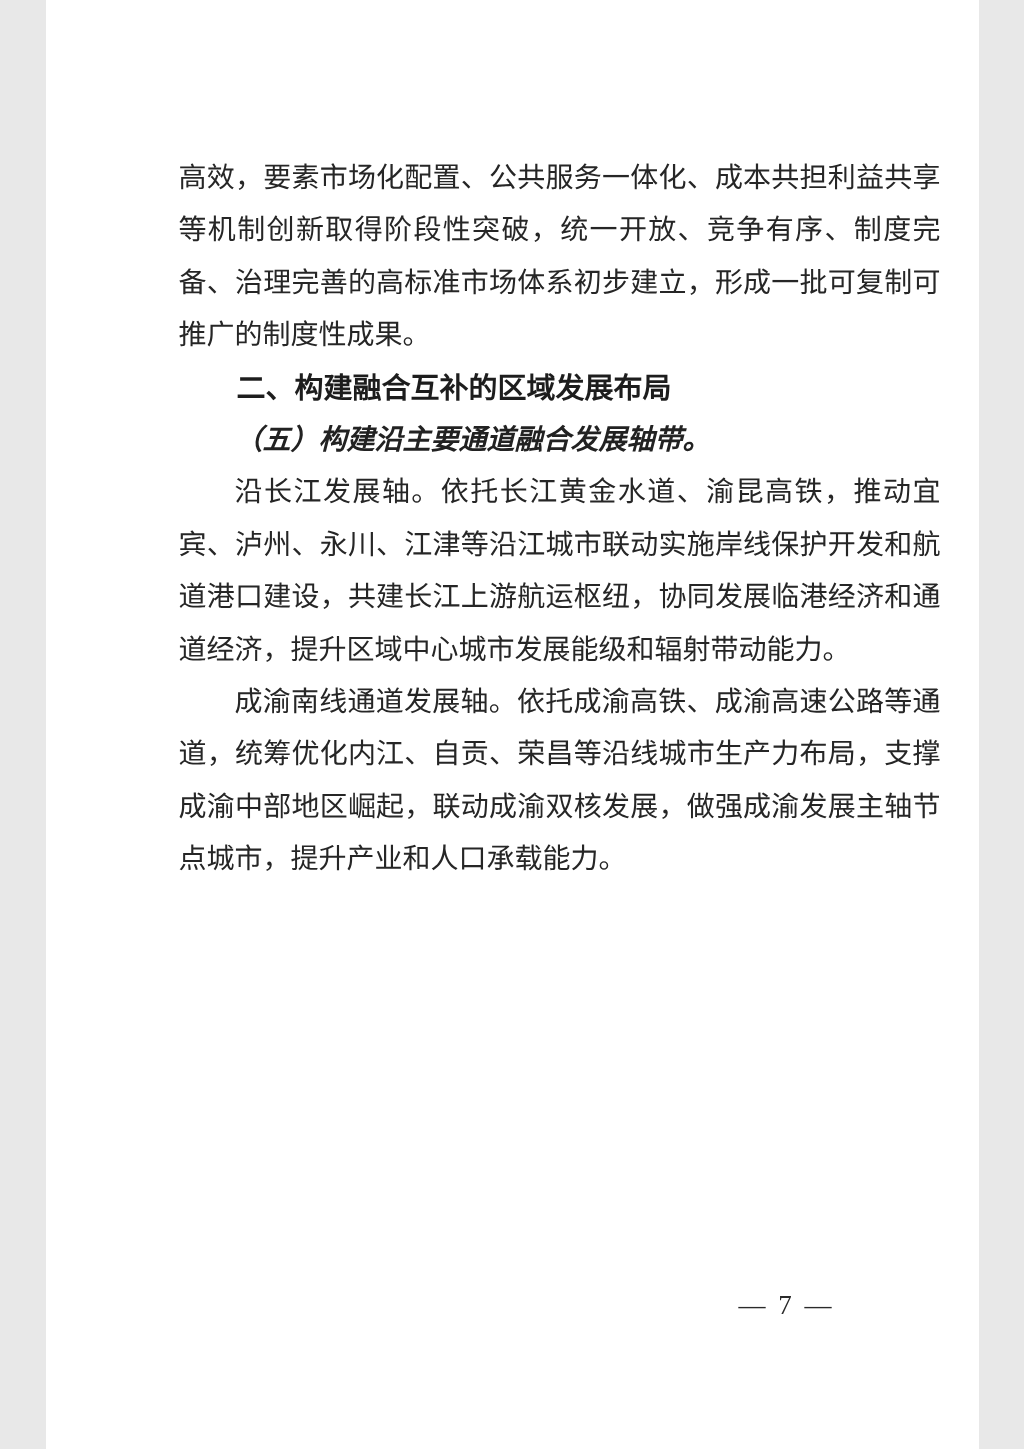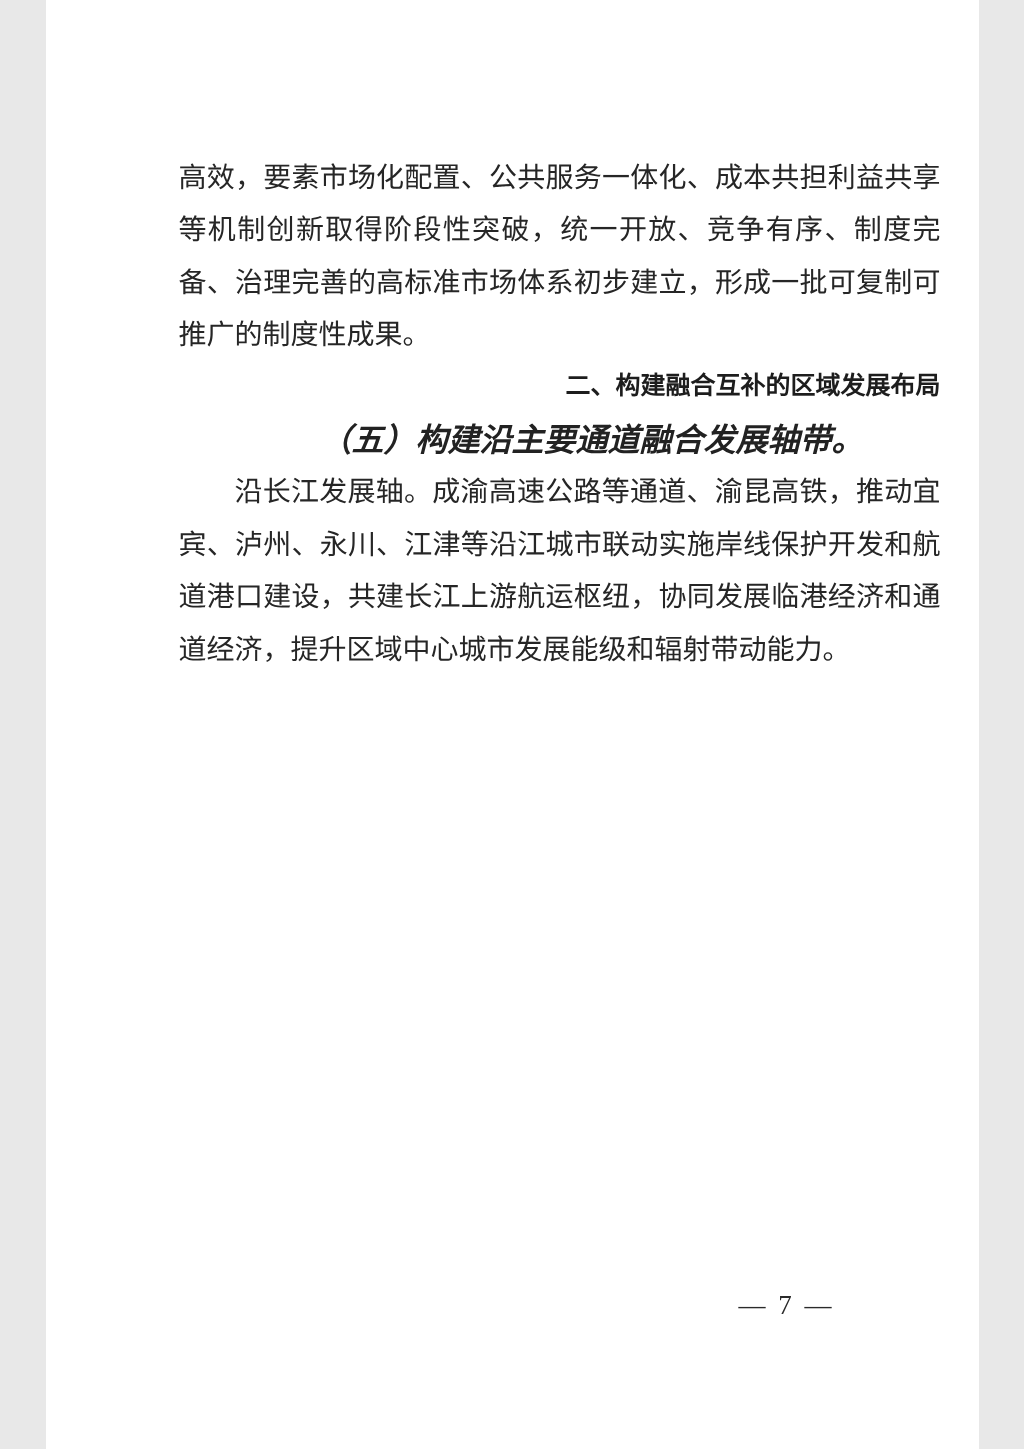--- a/index.html
+++ b/index.html
@@ -28,38 +28,38 @@
     text-justify: inter-character;
   }
   .para {
     margin: 0;
   }
   .indent {
     text-indent: 2em;
   }
   .heading1 {
     margin: 0;
-    font-family: Liberation Mono, monospace;
+    font-family: Liberation Serif, serif;
     font-weight: 700;
-    font-size: 25px;
+    font-size: 29px;
     line-height: 52.4px;
     text-indent: 2em;
     color: #1d1d1d;
-    text-align: right;
+    text-align: left;
   }
   .heading2 {
     margin: 0;
     font-family: "Liberation Serif", "DejaVu Serif", serif;
     font-weight: 600;
     font-style: italic;
-    font-size: 32px;
+    font-size: 28px;
     line-height: 52.4px;
     text-indent: 2em;
     color: #222222;
-    text-align: center;
+    text-align: left;
   }
   .page-number {
     position: absolute;
     top: 1288px;
     right: 144px;
     font-family: "Liberation Serif", "DejaVu Serif", serif;
     font-size: 27px;
     line-height: 34px;
     color: #2a2a2a;
     letter-spacing: 3px;
@@ -67,16 +67,17 @@
   }
 </style>
 </head>
 <body>
 
 <div class="page">
   <main class="content">
     <p class="para">高效，要素市场化配置、公共服务一体化、成本共担利益共享等机制创新取得阶段性突破，统一开放、竞争有序、制度完备、治理完善的高标准市场体系初步建立，形成一批可复制可推广的制度性成果。</p>
     <h2 class="heading1">二、构建融合互补的区域发展布局</h2>
     <h3 class="heading2">（五）构建沿主要通道融合发展轴带。</h3>
-    <p class="para indent">沿长江发展轴。成渝高速公路等通道、渝昆高铁，推动宜宾、泸州、永川、江津等沿江城市联动实施岸线保护开发和航道港口建设，共建长江上游航运枢纽，协同发展临港经济和通道经济，提升区域中心城市发展能级和辐射带动能力。</p>
+    <p class="para indent">沿长江发展轴。依托长江黄金水道、渝昆高铁，推动宜宾、泸州、永川、江津等沿江城市联动实施岸线保护开发和航道港口建设，共建长江上游航运枢纽，协同发展临港经济和通道经济，提升区域中心城市发展能级和辐射带动能力。</p>
+    <p class="para indent">成渝南线通道发展轴。依托成渝高铁、成渝高速公路等通道，统筹优化内江、自贡、荣昌等沿线城市生产力布局，支撑成渝中部地区崛起，联动成渝双核发展，做强成渝发展主轴节点城市，提升产业和人口承载能力。</p>
   </main>
   <div class="page-number">— 7 —</div>
 </div>
 
 </body></html>

